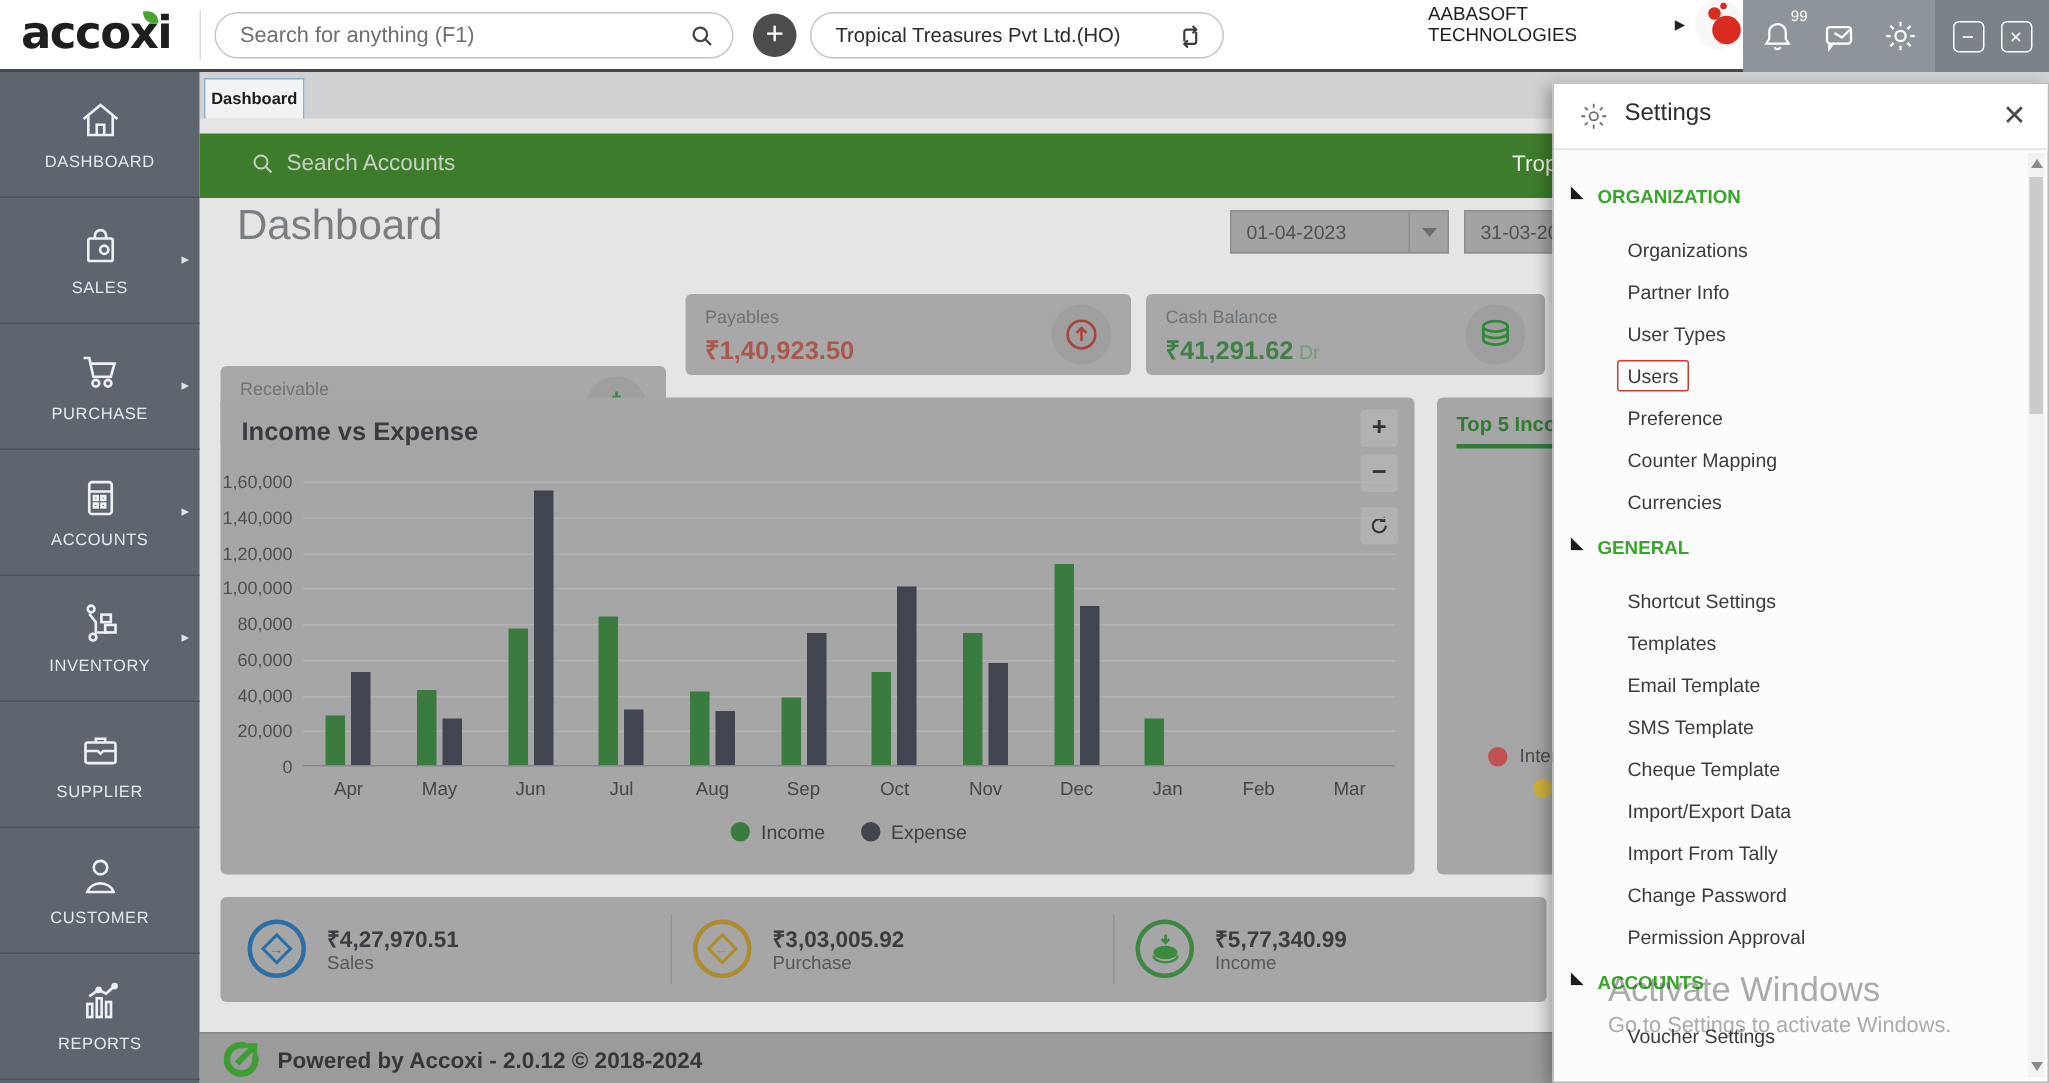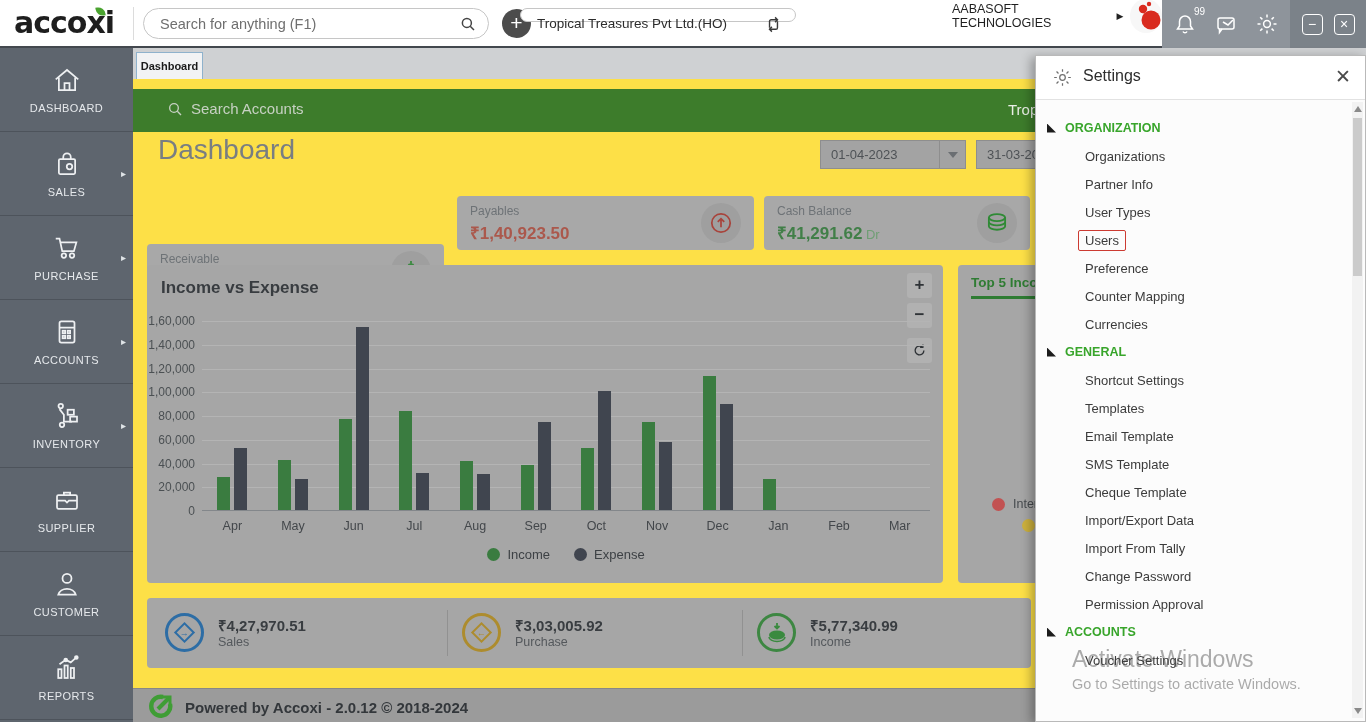--- a/index.html
+++ b/index.html
@@ -1,37 +1,37 @@
 <!DOCTYPE html>
 <html><head>
 <meta charset="utf-8">
 <style>
   * { margin:0; padding:0; box-sizing:border-box; }
   html,body { width:1366px; height:722px; overflow:hidden; }
-  #app { position:relative; width:1366px; height:722px; background:#fde047;
+  #app { position:relative; width:1366px; height:722px; background:#e5e5e5;
          font-family:"Liberation Sans", sans-serif; overflow:hidden;text-decoration:underline; }
 
   
   .topbar { position:absolute; left:0; top:0; width:1366px; height:48px; background:#ffffff;
             border-bottom:2px solid #43484e; z-index:30; }
   .logo-text { position:absolute; left:14px; top:5px; font-size:30px; font-weight:bold;
                color:#1e1e1e; letter-spacing:-1px; font-family:"DejaVu Sans", sans-serif; }
   .logo-leaf { position:absolute; left:96px; top:7px; width:9px; height:9px; background:#4aa32f;
                border-radius:0 80% 0 80%; transform:rotate(-10deg); }
   .logo-div { position:absolute; left:133px; top:7px; width:1px; height:33px; background:#dcdcdc; }
   .search-pill { position:absolute; left:143px; top:8px; width:346px; height:31px;
                  border:1px solid #c6c6c6; border-radius:16px; background:#fff; }
   .search-pill input { position:absolute; left:16px; top:1px; width:290px; height:27px; border:none;
                  outline:none; font-size:14.5px; color:#333; background:transparent;
                  font-family:"Liberation Sans", sans-serif; }
   .search-pill input::placeholder { color:#6f6f6f; }
   .search-pill .mag { position:absolute; right:11px; top:6px; }
   .plus-btn { position:absolute; left:502px; top:9px; width:29px; height:29px; border-radius:50%;
               background:#4c4c4c; color:#fff; font-size:21px; text-align:center; line-height:27px; }
-  .company-pill { position:absolute; left:520px; top:8px; width:276px; height:14px;
+  .company-pill { position:absolute; left:540px; top:8px; width:276px; height:31px;
                   border:1px solid #c6c6c6; border-radius:16px; background:#fff; }
   .company-pill .ctext { position:absolute; left:16px; top:7px; font-size:13.5px; color:#2c2c2c; }
   .company-pill .swap { position:absolute; right:12px; top:6px; }
   .org-area { position:absolute; left:952px; top:0; width:210px; height:32px; display:flex;
               align-items:center; justify-content:flex-start; gap:7px; }
   .org-name { font-size:12.5px; color:#1f1f1f; }
   .org-caret { font-size:9px; color:#222; }
   .avatar { width:34px; height:34px; border-radius:50%; background:#f7f7f7; position:relative; overflow:hidden; }
   .icon-tray { position:absolute; left:1162px; top:0; width:128px; height:48px; background:#8e949b;
                display:flex; align-items:center; justify-content:center; gap:17px; }
@@ -127,21 +127,21 @@
 
   
   .spanel { position:absolute; left:1035px; top:55px; width:331px; height:667px; background:#fcfcfc;
             border:1px solid #b9b9b9; box-shadow:-4px 2px 10px rgba(0,0,0,.3); z-index:40; }
   .sheader { position:absolute; left:0; top:0; width:100%; height:44px; background:#fff;
              border-bottom:1px solid #e2e2e2; }
   .sheader .sgear { position:absolute; left:16px; top:11px; color:#6e6e6e; }
   .sheader .stitle { position:absolute; left:47px; top:11px; font-size:16px; color:#2d2d2d; }
   .sheader .sclose { position:absolute; right:14px; top:9px; font-size:19px; color:#4a4a4a; }
   .slist { position:absolute; left:0; top:44px; width:316px; bottom:0; padding-top:14px; overflow:hidden; }
-  .srow-head { display:flex; align-items:center; gap:9px; height:28px; padding-left:11px; }
+  .srow-head { display:flex; align-items:flex-start; gap:9px; height:28px; padding-left:11px;margin-top:10px; }
   .tri { width:9px; height:9px; background:#1c1c1c; clip-path:polygon(0 0,0 100%,100% 100%); }
   .shead-label { font-size:12.5px; font-weight:bold; color:#38a52b; }
   .srow-item { display:flex; align-items:center; height:28px; padding-left:49px;
                font-size:13px; color:#3b3b3b; cursor:pointer; }
   .srow-item .red-box { border:1px solid #cc3b32; border-radius:2px; padding:2px 6px; margin-left:-7px; }
   .sscroll { position:absolute; right:2px; top:46px; bottom:3px; width:11px; background:#f2f2f2; }
   .sarr { position:absolute; left:2px; width:0; height:0; }
   .sarr.up { top:4px; border-left:4px solid transparent; border-right:4px solid transparent;
              border-bottom:6px solid #8a8a8a; }
   .sarr.down { bottom:4px; border-left:4px solid transparent; border-right:4px solid transparent;

